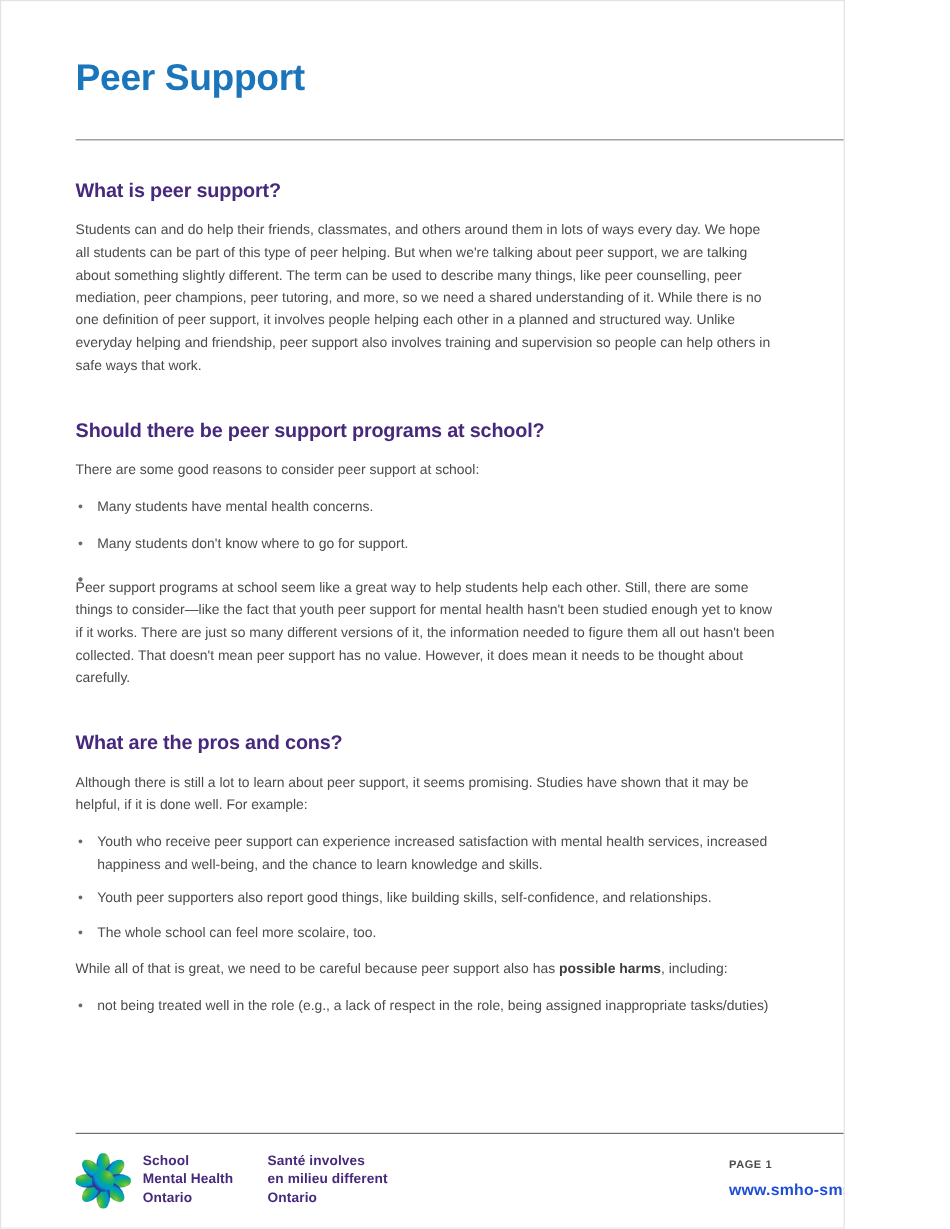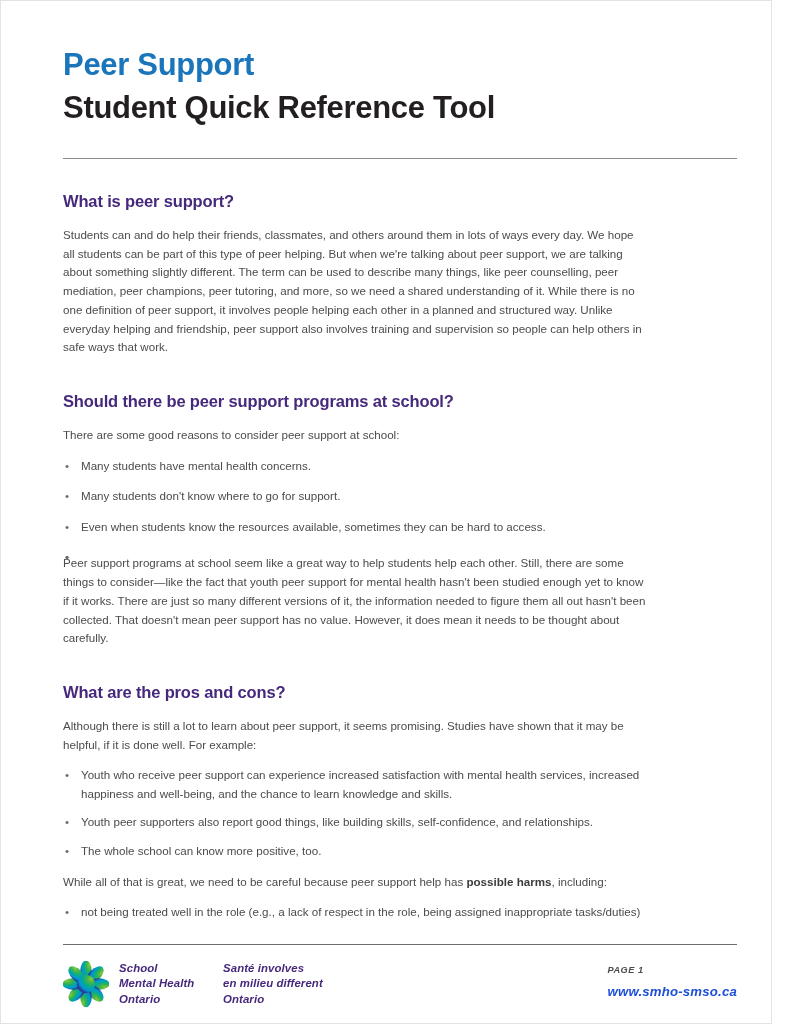--- a/index.html
+++ b/index.html
@@ -8,21 +8,21 @@
     padding: 0;
     background: #ffffff;
   }
   body {
     font-family: "Liberation Sans", sans-serif;
     -webkit-font-smoothing: antialiased;
   }
 
   .page {
     position: relative;
-    width: 772px;
+    width: 704px;
     height: 1024px;
     box-sizing: border-box;
     background: #ffffff;
     border: 1px solid #e3e3e3;
     overflow: hidden;
   }
 
   .page-inner {
     position: absolute;
     left: 62px;
@@ -120,21 +120,20 @@
 
   .spacer-after-list { height: 6px; }
 
   
   .footer {
     position: absolute;
     left: 0;
     right: 0;
     bottom: 18px;
     width: 674px;
-    font-style: italic;
   }
   .footer-body {
     display: flex;
     align-items: flex-start;
     justify-content: space-between;
     padding-top: 16px;
   }
   .brand {
     display: flex;
     align-items: center;
@@ -179,21 +178,20 @@
   }
 </style>
 </head>
 <body>
 
 <div class="page">
   <div class="page-inner">
 
     <div class="masthead">
       <h1 class="title-primary">Peer Support</h1>
-      <h2 class="title-secondary">Student Quick Reference Tool</h2>
     </div>
     <div class="rule rule-top"></div>
 
     <div class="section">
       <h3 class="section-heading">What is peer support?</h3>
       <p class="body-text">Students can and do help their friends, classmates, and others around them in lots of ways every day. We hope all students can be part of this type of peer helping. But when we're talking about peer support, we are talking about something slightly different. The term can be used to describe many things, like peer counselling, peer mediation, peer champions, peer tutoring, and more, so we need a shared understanding of it. While there is no one definition of peer support, it involves people helping each other in a planned and structured way. Unlike everyday helping and friendship, peer support also involves training and supervision so people can help others in safe ways that work.</p>
     </div>
 
     <div class="section">
       <h3 class="section-heading">Should there be peer support programs at school?</h3>
@@ -202,21 +200,20 @@
         <li>
           <span class="bullet-dot">•</span>
           <span>Many students have mental health concerns.</span>
         </li>
         <li>
           <span class="bullet-dot">•</span>
           <span>Many students don't know where to go for support.</span>
         </li>
         <li>
           <span class="bullet-dot">•</span>
-          <span>Even when students know the resources available, sometimes they can be hard to access.</span>
         </li>
         <li>
           <span class="bullet-dot">•</span>
         </li>
         <li>
           <span class="bullet-dot">•</span>
         </li>
       </ul>
       <div class="spacer-after-list"></div>
       <p class="body-text">Peer support programs at school seem like a great way to help students help each other. Still, there are some things to consider—like the fact that youth peer support for mental health hasn't been studied enough yet to know if it works. There are just so many different versions of it, the information needed to figure them all out hasn't been collected. That doesn't mean peer support has no value. However, it does mean it needs to be thought about carefully.</p>
@@ -229,25 +226,25 @@
         <li>
           <span class="bullet-dot">•</span>
           <span>Youth who receive peer support can experience increased satisfaction with mental health services, increased happiness and well-being, and the chance to learn knowledge and skills.</span>
         </li>
         <li>
           <span class="bullet-dot">•</span>
           <span>Youth peer supporters also report good things, like building skills, self-confidence, and relationships.</span>
         </li>
         <li>
           <span class="bullet-dot">•</span>
-          <span>The whole school can know more positive, too.</span>
+          <span>The whole school can feel more scolaire, too.</span>
         </li>
       </ul>
       <div class="spacer-after-list"></div>
-      <p class="body-text"><span>While all of that is great, we need to be careful because peer support help has </span><strong>possible harms</strong><span>, including:</span></p>
+      <p class="body-text"><span>While all of that is great, we need to be careful because peer support also has </span><strong>possible harms</strong><span>, including:</span></p>
       <ul class="bullet-list list-wide">
         <li>
           <span class="bullet-dot">•</span>
           <span>not being treated well in the role (e.g., a lack of respect in the role, being assigned inappropriate tasks/duties)</span>
         </li>
       </ul>
     </div>
 
     <div class="footer">
       <div class="rule rule-footer"></div>

